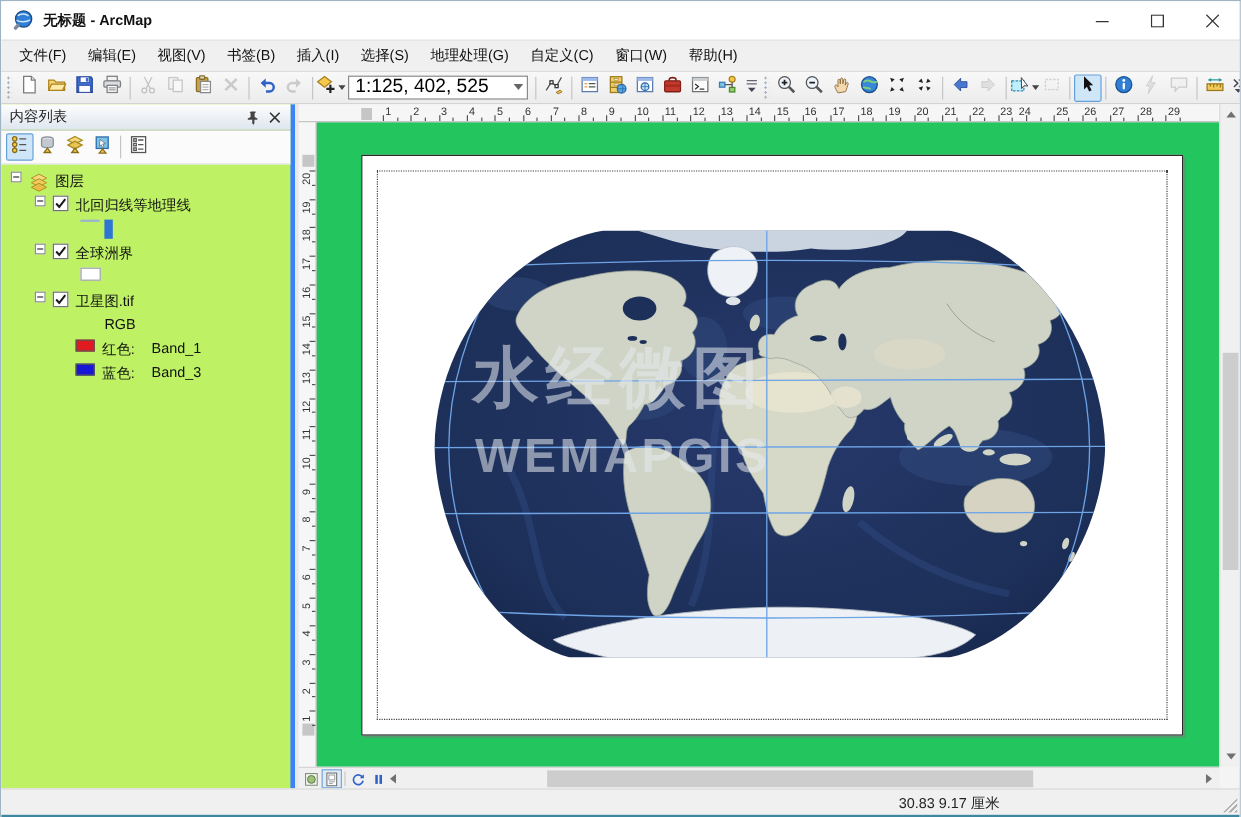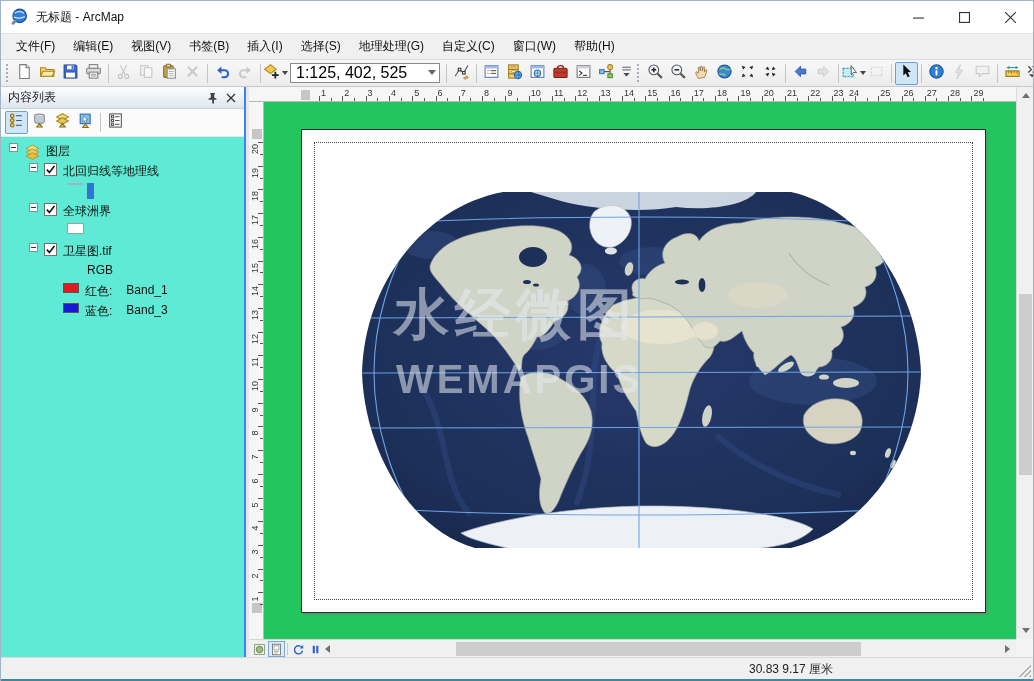--- a/index.html
+++ b/index.html
@@ -1,40 +1,40 @@
 <!DOCTYPE html>
 <html><head>
 <meta charset="utf-8">
 <style>
   html,body{margin:0;padding:0;background:#d8d8d8;font-family:"Liberation Sans","DejaVu Sans",sans-serif;}
   *{box-sizing:border-box;}
   .win{position:relative;width:1034px;height:681px;background:#fff;border:1px solid #9fb4c4;border-bottom:none;overflow:hidden;}
   
-  .titlebar{position:absolute;left:0;top:0;width:100%;height:32px;background:#fff;display:flex;align-items:center;}
+  .titlebar{position:absolute;left:0;top:0;width:100%;height:32px;background:#fff;display:flex;align-items:center;font-weight:bold;}
   .app-icon{width:18px;height:18px;margin-left:9px;}
   .title-text{margin-left:8px;font-size:12px;color:#111;}
   .win-controls{position:absolute;right:0;top:0;height:32px;display:flex;}
   .wbtn{width:46px;height:32px;display:flex;align-items:center;justify-content:center;}
   
   .menubar{position:absolute;left:0;top:32px;width:100%;height:26px;background:#f0f0f0;border-top:1px solid #e3e3e3;display:flex;align-items:center;padding-left:6px;}
   .menu-item{font-size:12px;color:#111;padding:4px 9px;cursor:default;}
   
   .toolbar{position:absolute;left:0;top:58px;width:100%;height:28px;background:linear-gradient(#f8f8f8,#ececec);border-top:1px solid #dcdcdc;border-bottom:1px solid #c9c9c9;display:flex;align-items:center;padding-left:2px;}
   .tbtn{width:23px;height:23px;display:flex;align-items:center;justify-content:center;border:1px solid transparent;border-radius:2px;flex:0 0 auto;}
   .tbtn.disabled{opacity:.45;filter:grayscale(1);}
   .tbtn.active{background:#cfe6f9;border-color:#66a0d8;}
   .tsep{width:1px;height:19px;background:#c5c5c5;margin:0 3px;flex:0 0 auto;}
   .tgrip{width:5px;height:20px;margin:0 3px 0 2px;background-image:radial-gradient(#9fb0c0 35%,transparent 40%);background-size:4px 4px;flex:0 0 auto;}
   .caret{width:0;height:0;border-left:3px solid transparent;border-right:3px solid transparent;border-top:4px solid #444;margin-left:2px;}
   .scale-combo{height:20px;width:150px;background:#fff;border:1px solid #8a8a8a;display:flex;align-items:center;font-size:16px;padding-left:5px;margin:0 3px;flex:0 0 auto;position:relative;}
   .scale-combo .cbx-arrow{position:absolute;right:3px;top:6px;width:0;height:0;border-left:4px solid transparent;border-right:4px solid transparent;border-top:5px solid #666;}
   .tb-overflow{width:15px;height:24px;display:flex;flex-direction:column;align-items:center;justify-content:space-between;padding:2px 0;margin-left:1px;flex:0 0 auto;}
   
   .main{position:absolute;left:0;top:86px;width:100%;height:570px;}
-  .toc{position:absolute;left:0;top:0;width:245px;height:100%;background:#5eead4;border-right:2px solid #3b82f6;}
+  .toc{position:absolute;left:0;top:0;width:245px;height:100%;background:#bef264;border-right:4px solid #3b82f6;}
   .toc-header{height:22px;background:linear-gradient(#fdfdfe,#dfe6ef);border-bottom:1px solid #c8d0da;display:flex;align-items:center;padding:0 4px 0 7px;}
   .toc-title{font-size:12px;color:#222;flex:1;}
   .hbtn{width:18px;height:18px;display:flex;align-items:center;justify-content:center;}
   .toc-tools{height:28px;display:flex;align-items:center;padding-left:4px;border-bottom:1px solid #e4e7ea;background:#fbfbfb;}
   .toc-tree{position:relative;font-size:12px;color:#111;padding-top:6px;}
   .trow{height:20px;display:flex;}
   .expander{width:9px;height:9px;border:1px solid #8c8c8c;background:#fff;position:relative;margin-right:6px;flex:0 0 auto;}
   .expander::after{content:"";position:absolute;left:1px;top:3px;width:5px;height:1px;background:#333;}
   .cbox{width:13px;height:13px;border:1px solid #707070;background:#fff;margin-right:6px;display:flex;align-items:center;justify-content:center;flex:0 0 auto;}
   .swatch{width:16px;height:10px;border:1px solid #555;margin-right:6px;flex:0 0 auto;}

